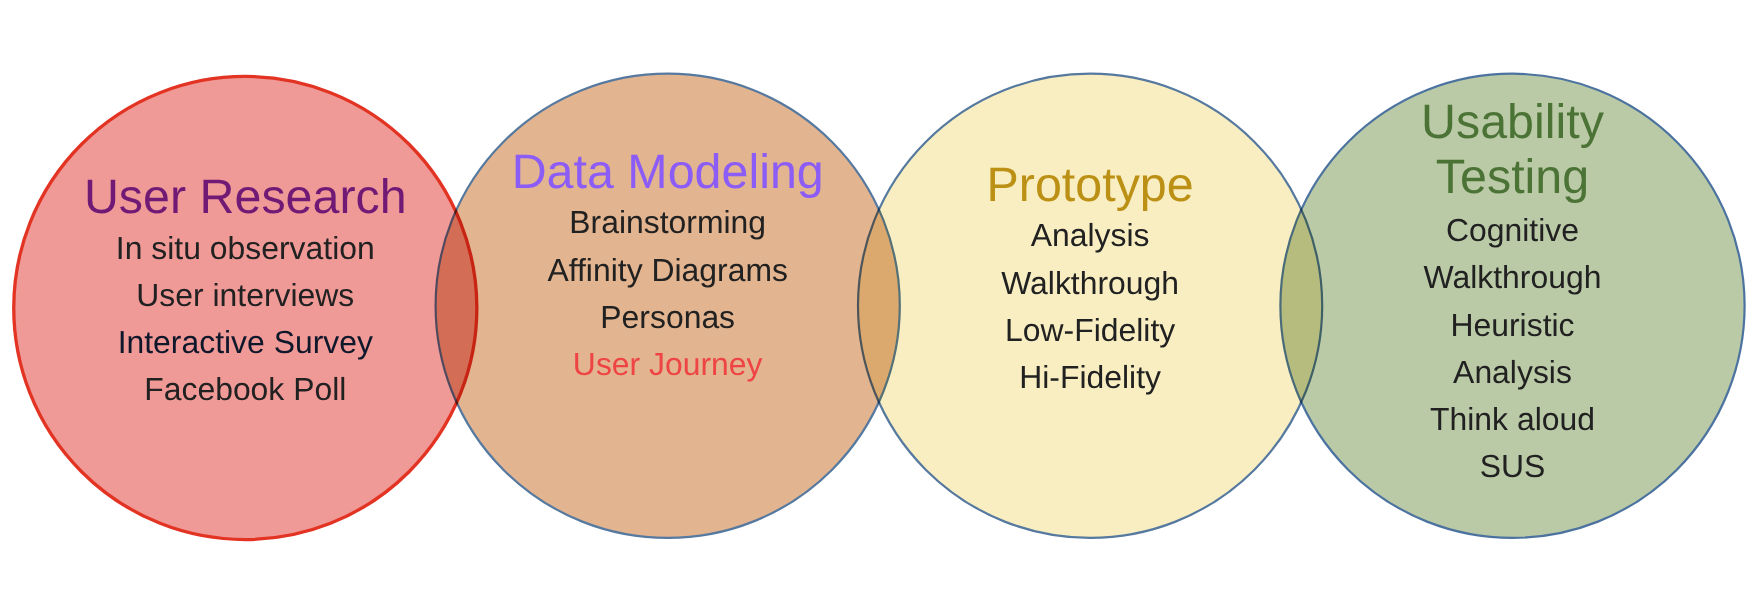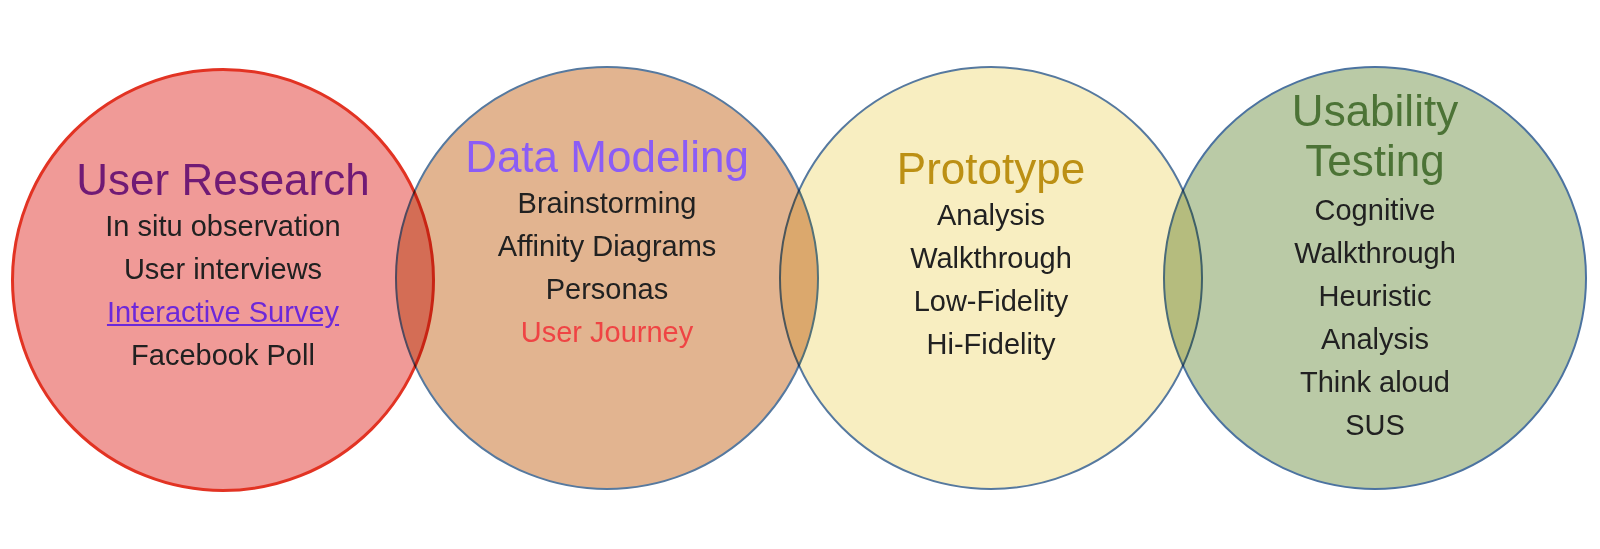--- a/index.html
+++ b/index.html
@@ -62,21 +62,21 @@
   <div class="circle c0" style="background: rgb(240, 154, 151); border-color: rgb(226, 51, 35);"></div>
   <div class="circle c1" style="background: rgb(226, 180, 144); border-color: rgb(86, 121, 159);"></div>
   <div class="circle c2" style="background: rgb(248, 238, 193); border-color: rgb(86, 121, 159);"></div>
   <div class="circle c3" style="background: rgb(186, 202, 166); border-color: rgb(76, 115, 160);"></div>
 
   <div class="textblock t0">
     <div class="title-line" style="color: #701a75;">User Research</div>
     <div class="items">
       <div class="item-line" style="color: rgb(33, 33, 33);">In situ observation</div>
       <div class="item-line" style="color: rgb(33, 33, 33);">User interviews</div>
-      <div class="item-line" style="color: #6d28d9; text-decoration: underline;">Interactive Survey</div>
+      <div class="item-line" style="color: #0f172a;">Interactive Survey</div>
       <div class="item-line" style="color: rgb(33, 33, 33);">Facebook Poll</div>
     </div>
   </div>
 
   <div class="textblock t1">
     <div class="title-line" style="color: #8b5cf6;">Data Modeling</div>
     <div class="items">
       <div class="item-line" style="color: rgb(33, 33, 33);">Brainstorming</div>
       <div class="item-line" style="color: rgb(33, 33, 33);">Affinity Diagrams</div>
       <div class="item-line" style="color: rgb(33, 33, 33);">Personas</div>

